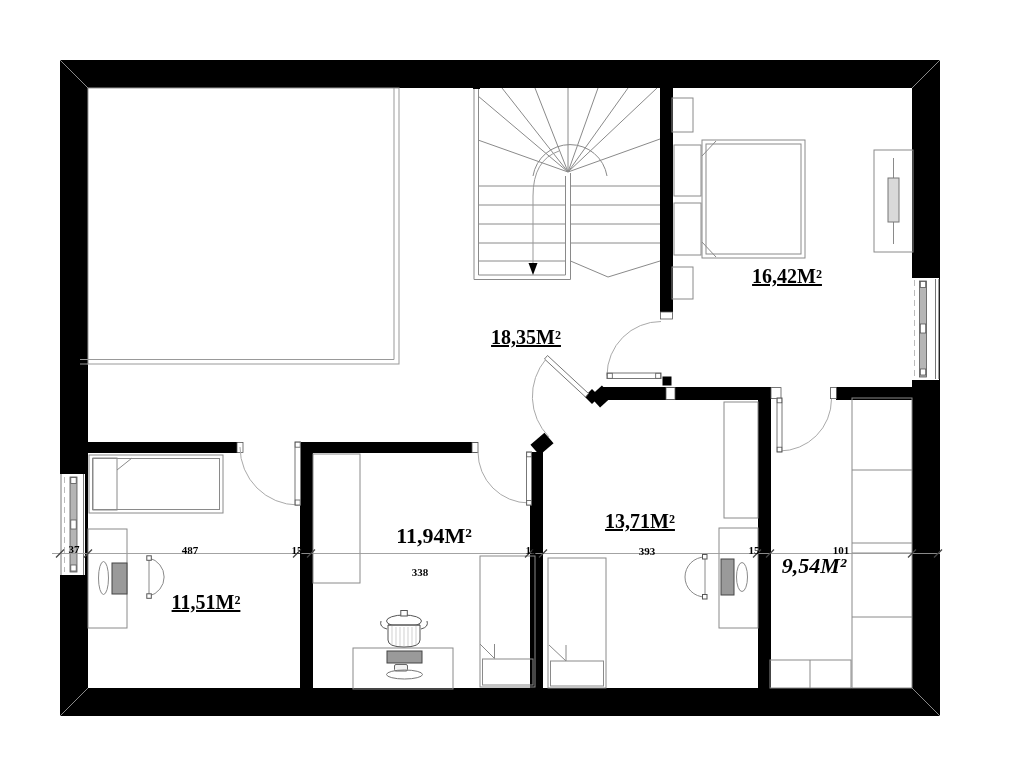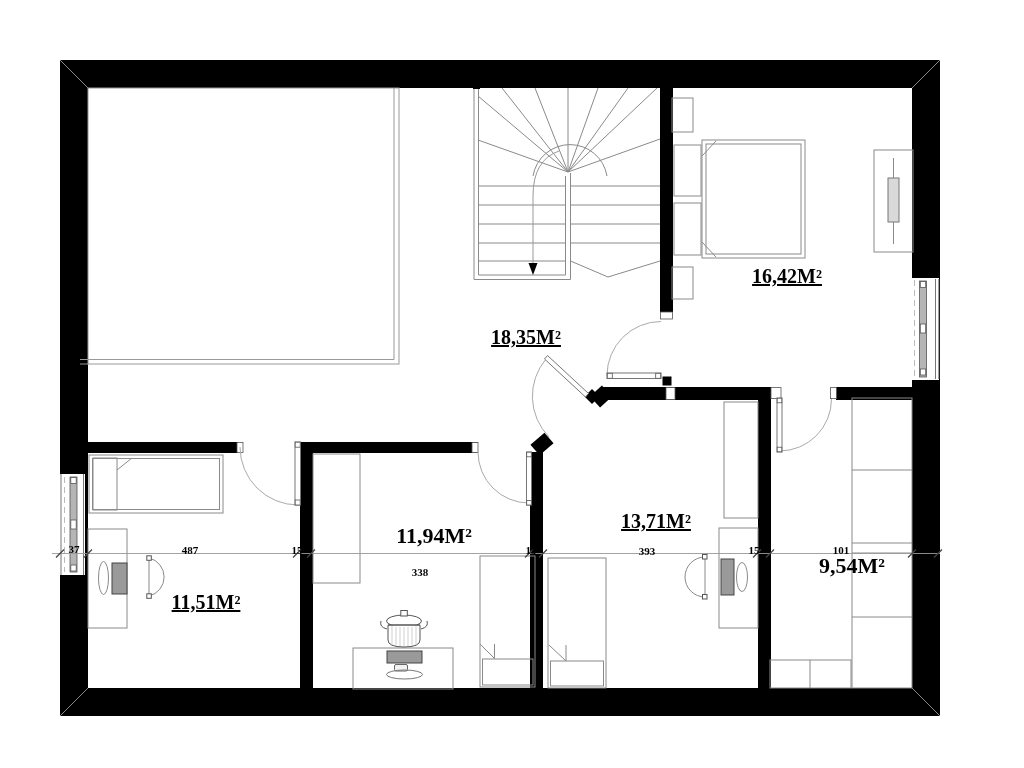--- a/index.html
+++ b/index.html
@@ -253,22 +253,22 @@
       <line x1="908" y1="557.5" x2="916" y2="549.5"></line>
       <line x1="934" y1="557.5" x2="942" y2="549.5"></line>
     </g>
   </g>
 </svg>
 
 <span class="area-label lbl-19" style="left:502px;top:337px;margin-left:24px;">18,35M²</span>
 <span class="area-label lbl-19" style="left:787px;top:276px;">16,42M²</span>
 <span class="area-label lbl-19" style="left:206px;top:602px;">11,51M²</span>
 <span class="area-label lbl-18" style="left:434px;top:536px;">11,94M²</span>
-<span class="area-label lbl-19" style="left:656px;top:521px;">13,71M²</span>
-<span class="area-label lbl-18" style="left:852px;top:566px;">9,54M²</span>
+<span class="area-label lbl-19" style="left:640px;top:521px;">13,71M²</span>
+<span class="area-label lbl-18" style="left:814px;top:566px;font-style:italic;">9,54M²</span>
 
 <span class="dim-label" style="left:74px;top:549px;">37</span>
 <span class="dim-label" style="left:190px;top:550px;">487</span>
 <span class="dim-label" style="left:297px;top:550px;">15</span>
 <span class="dim-label" style="left:420px;top:572px;">338</span>
 <span class="dim-label" style="left:531px;top:550px;">15</span>
 <span class="dim-label" style="left:647px;top:551px;">393</span>
 <span class="dim-label" style="left:754px;top:550px;">15</span>
 <span class="dim-label" style="left:841px;top:550px;">101</span>
 

